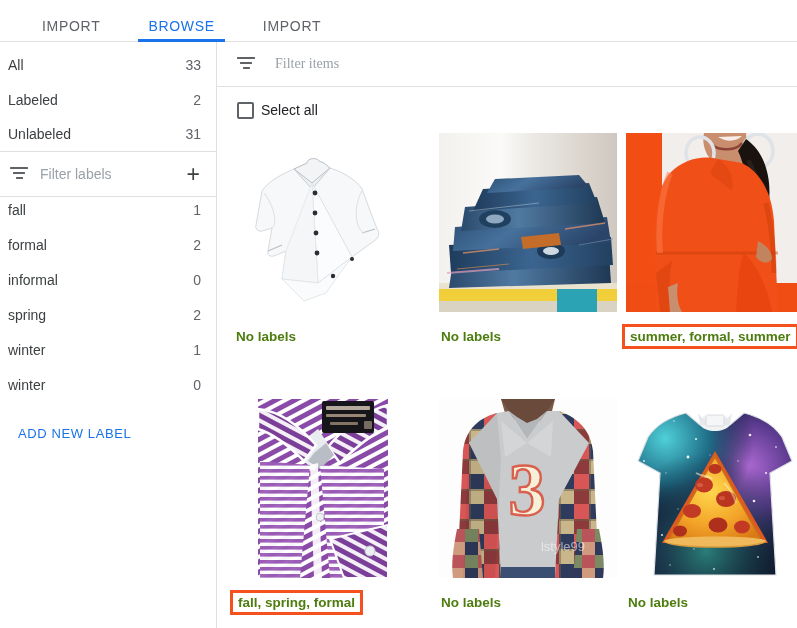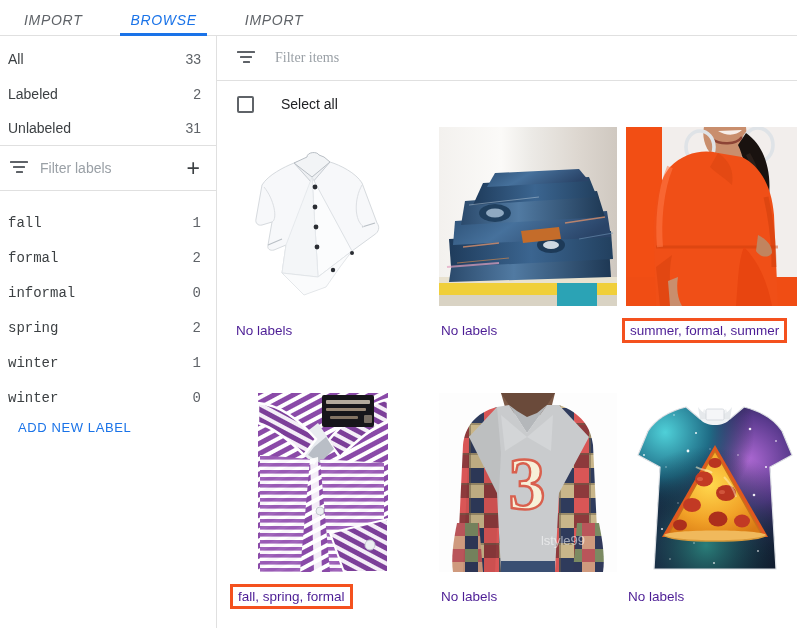--- a/index.html
+++ b/index.html
@@ -7,27 +7,26 @@
     margin: 0; padding: 0;
     width: 797px; height: 628px;
     overflow: hidden;
     background: #fff;
     font-family: "Liberation Sans", sans-serif;
     -webkit-font-smoothing: antialiased;
   }
 
   
   #tabbar {
-    height: 36px;
+    height: 42px;
     display: flex;
     align-items: flex-end;
     border-bottom: 1px solid #e0e0e0;
     background: #fff;
-    padding-left: 0;
-    font-style: italic;
+    padding-left: 18px;
   }
   .tab {
     font-size: 14px;
     letter-spacing: 0.7px;
     color: #5f6368;
     padding: 0 24px 8px 24px;
     position: relative;
     cursor: pointer;
     line-height: 14px;
     white-space: nowrap;
@@ -85,27 +84,26 @@
     color: #3c4043;
     line-height: 18px;
     cursor: pointer;
     padding: 0 4px;
     font-weight: 300;
   }
 
   .label-list { padding-top: 5px; }
   .lrow {
     display: flex;
-    align-items: flex-end;
+    align-items: flex-start;
     height: 35px;
     padding: 0 15px 0 8px;
     font-size: 14px;
     color: #3c4043;
     cursor: pointer;
-    font-family: Liberation Mono, monospace;
   }
   .lrow .nm { flex: 1; }
   .lrow .ct { color: #5f6368; }
 
   #add-new-label {
     color: #1a73e8;
     font-size: 13px;
     letter-spacing: 0.6px;
     font-weight: 500;
     padding: 14px 0 0 18px;
@@ -152,21 +150,21 @@
   }
   .cbox {
     width: 17px; height: 17px;
     border: 2px solid #5f6368;
     border-radius: 2px;
     background: #fff;
   }
   #selectall-bar .lbl {
     font-size: 14px;
     color: #202124;
-    margin-left: 27px;
+    margin-left: 7px;
   }
 
   
   #grid {
     flex: 1;
     display: grid;
     grid-template-columns: repeat(3, 187px);
     grid-auto-rows: 266px;
     padding-left: 17px;
     column-gap: 0px;
@@ -177,25 +175,26 @@
     height: 179px;
     overflow: hidden;
     display: flex;
     align-items: center;
     justify-content: center;
     background: #fff;
   }
   .card.ctr .thumbwrap { margin-left: 18px; }
   .caption {
     font-size: 13.5px;
-    color: #4c1d95;
+    color: #4d7c0f;
     margin-top: 16px;
     display: inline-block;
     padding: 1px 2px;
     white-space: nowrap;
+    font-weight: bold;
   }
   .caption.hl {
     border: 3px solid #f4511e;
     background: #fff;
     padding: 2px 5px;
     margin-top: 12px;
     margin-left: -4px;
   }
   .card.ctr .caption { margin-left: 18px; }
   .card.ctr .caption.hl { margin-left: 14px; }

